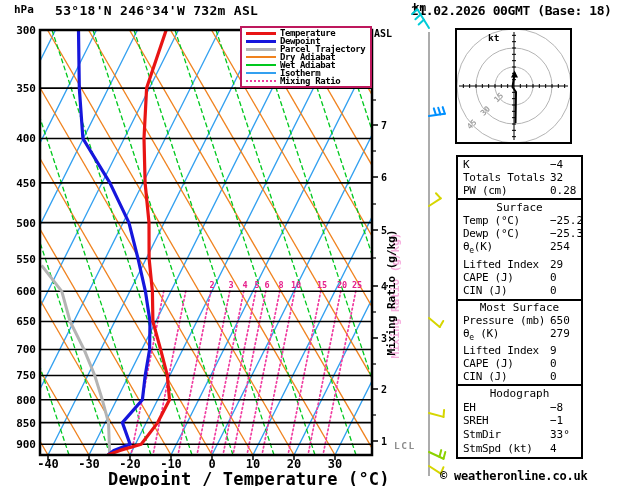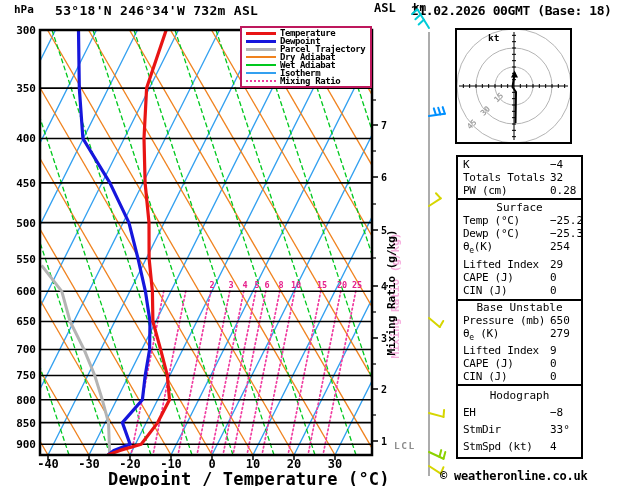--- a/index.html
+++ b/index.html
@@ -3,21 +3,21 @@
 <meta charset="utf-8">
 <style>
   html,body{margin:0;padding:0;background:#fff;}
   #stage{position:relative;width:629px;height:486px;background:#fff;overflow:hidden;
          font-family:"DejaVu Sans Mono","Liberation Mono",monospace;color:#000;}
   #chart-svg,#barbs-svg{position:absolute;left:0;top:0;}
   .t{position:absolute;white-space:pre;}
   .hpa{left:14px;top:3px;font-weight:bold;font-size:11px;}
   .title{left:55px;top:3px;font-weight:bold;font-size:13px;letter-spacing:.3px;}
   .km1{left:377px;top:1px;font-weight:bold;font-size:11px;margin-left:36px;}
-  .km2{left:374px;top:1px;font-weight:bold;font-size:12px;}
+  .km2{left:374px;top:28px;font-weight:bold;font-size:10px;}
   .date{left:411px;top:3px;font-weight:bold;font-size:13px;letter-spacing:-.4px;}
   .xtitle{left:108px;top:469px;font-weight:bold;font-size:17px;letter-spacing:.2px;}
   .mixlab{left:325px;top:286px;width:132px;height:13px;text-align:center;font-weight:bold;
           font-size:11px;transform:rotate(-90deg);}
   .mixlab.pink{left:329px;top:289px;color:#f6aede;}
   .lcl{left:394px;top:440px;font-weight:bold;font-size:9.5px;color:#8c8c8c;letter-spacing:1.5px;}
   .copy{left:440px;top:469px;font-weight:bold;font-size:12px;letter-spacing:-.2px;}
   #legend{position:absolute;left:240px;top:26px;width:132px;height:62px;background:#fff;
           border:2px solid #be185d;box-sizing:border-box;z-index:5;display:flex;
           flex-direction:column;justify-content:space-around;padding:1px 0;}
@@ -317,29 +317,30 @@
       <div class="tsec" style="height: 103px;">
         <div class="ttitle">Surface</div>
         <div class="trow"><span>Temp (°C)</span><span class="tval">−25.2</span></div>
         <div class="trow"><span>Dewp (°C)</span><span class="tval">−25.3</span></div>
         <div class="trow"><span>θ<sub>e</sub>(K)</span><span class="tval">254</span></div>
         <div class="trow"><span>Lifted Index</span><span class="tval">29</span></div>
         <div class="trow"><span>CAPE (J)</span><span class="tval">0</span></div>
         <div class="trow"><span>CIN (J)</span><span class="tval">0</span></div>
       </div>
       <div class="tsec" style="height: 87px;">
-        <div class="ttitle">Base Unstable</div>
+        <div class="ttitle">Most Surface</div>
         <div class="trow"><span>Pressure (mb)</span><span class="tval">650</span></div>
         <div class="trow"><span>θ<sub>e</sub> (K)</span><span class="tval">279</span></div>
         <div class="trow"><span>Lifted Index</span><span class="tval">9</span></div>
         <div class="trow"><span>CAPE (J)</span><span class="tval">0</span></div>
         <div class="trow"><span>CIN (J)</span><span class="tval">0</span></div>
       </div>
       <div class="tsec" style="height: 75px;">
         <div class="ttitle">Hodograph</div>
         <div class="trow"><span>EH</span><span class="tval">−8</span></div>
+        <div class="trow"><span>SREH</span><span class="tval">−1</span></div>
         <div class="trow"><span>StmDir</span><span class="tval">33°</span></div>
         <div class="trow"><span>StmSpd (kt)</span><span class="tval">4</span></div>
       </div>
     </div>
 
   <div class="t copy">© weatheronline.co.uk</div>
 </div>
 
 </body></html>

